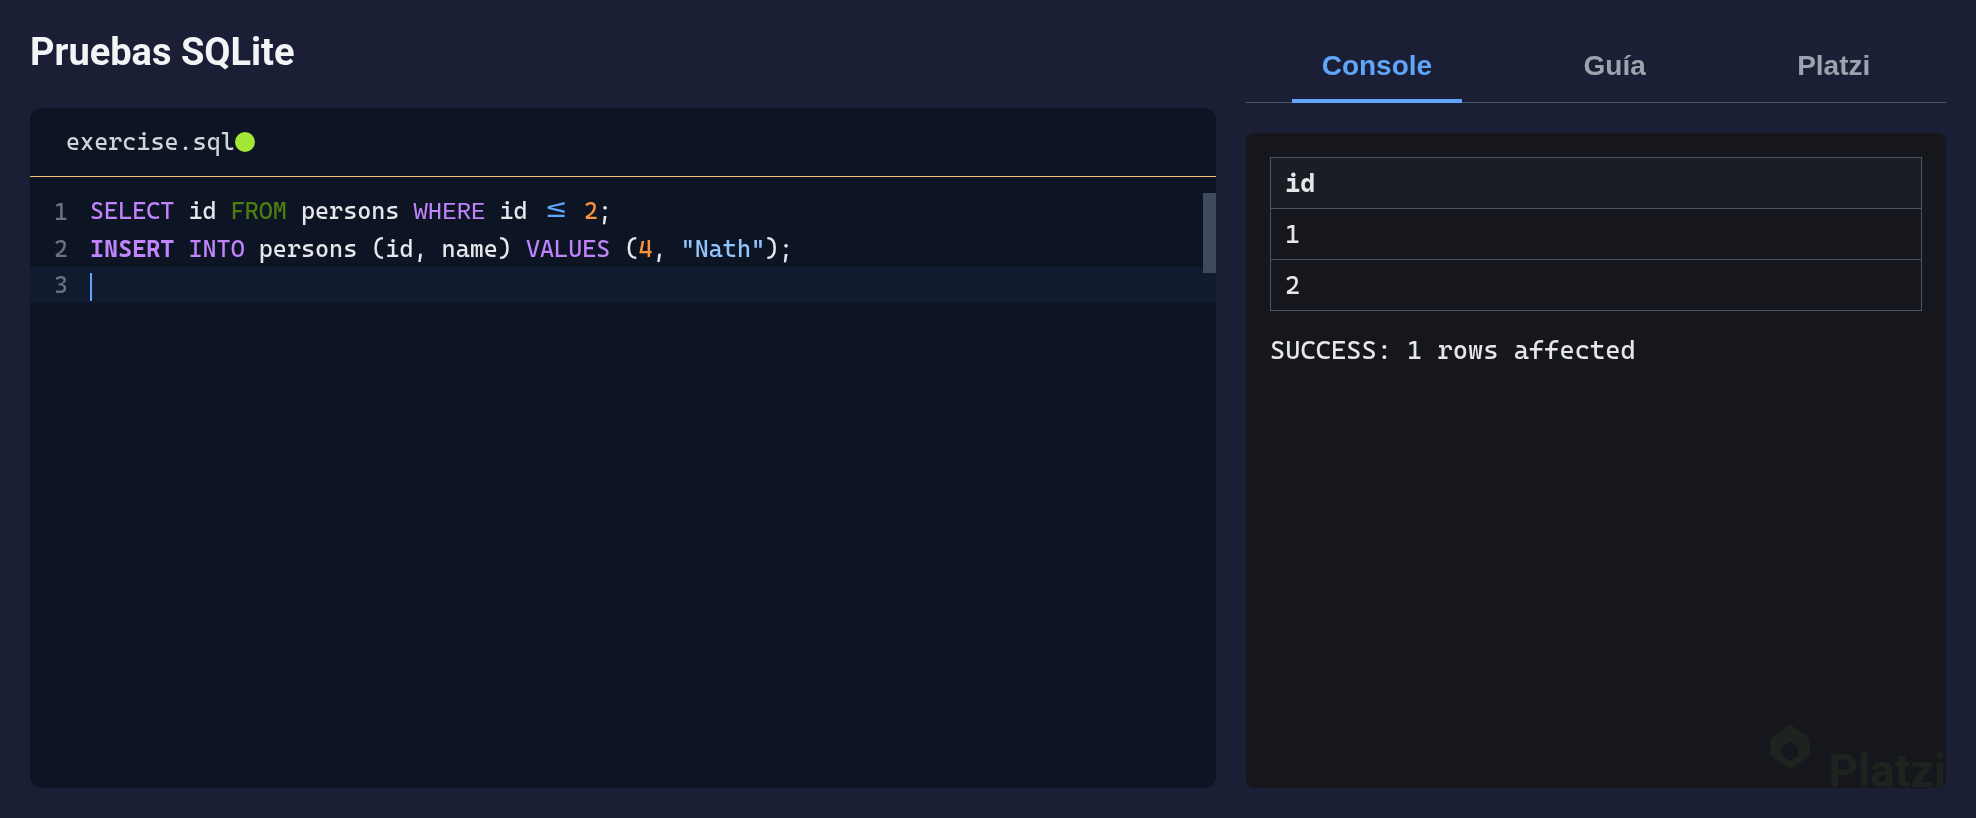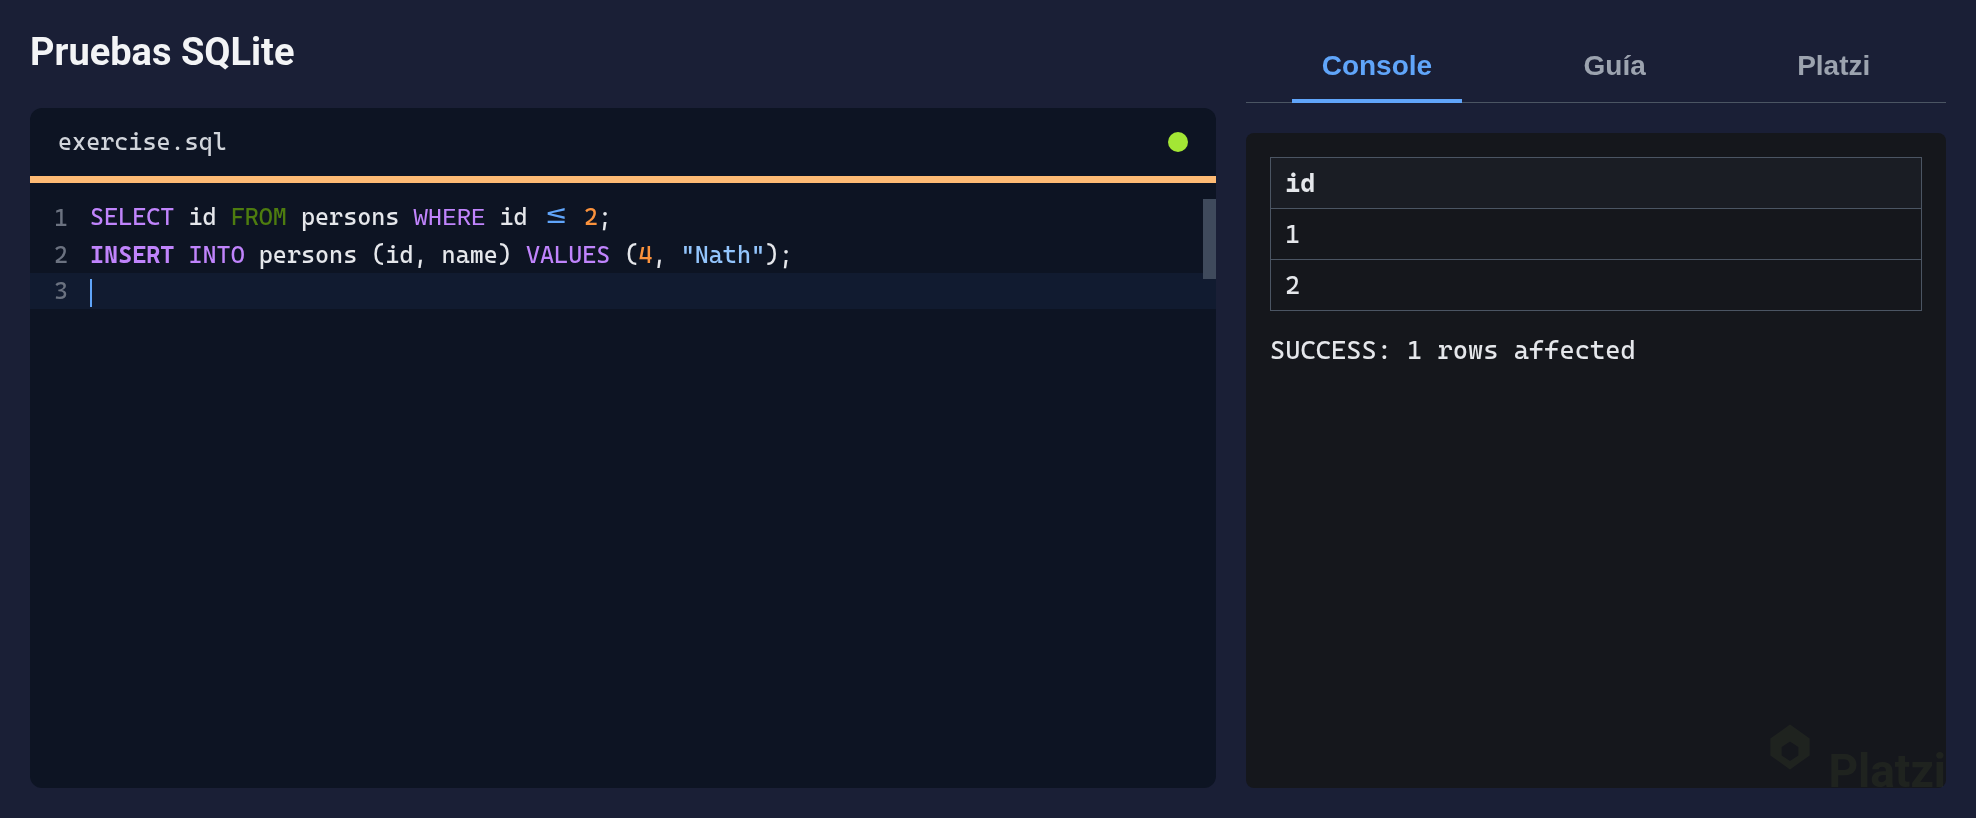--- a/index.html
+++ b/index.html
@@ -37,23 +37,23 @@
       background-color: #0d1423;
       border-radius: 12px;
       flex: 1;
       display: flex;
       flex-direction: column;
       overflow: hidden;
     }
     .editor-header {
       display: flex;
       align-items: center;
-      justify-content: space-between;
-      padding: 20px 28px;
-      border-bottom: 7px solid #fdba74;
+      justify-content: flex-start;
+      padding: 20px 36px;
+      border-bottom: 1px solid #fdba74;
     }
     .filename {
       font-family: "SF Mono", Monaco, "Cascadia Code", "Roboto Mono", Consolas, "Courier New", monospace;
       font-size: 24px;
       color: #d1d5db;
     }
     .status-dot {
       width: 20px;
       height: 20px;
       border-radius: 50%;

